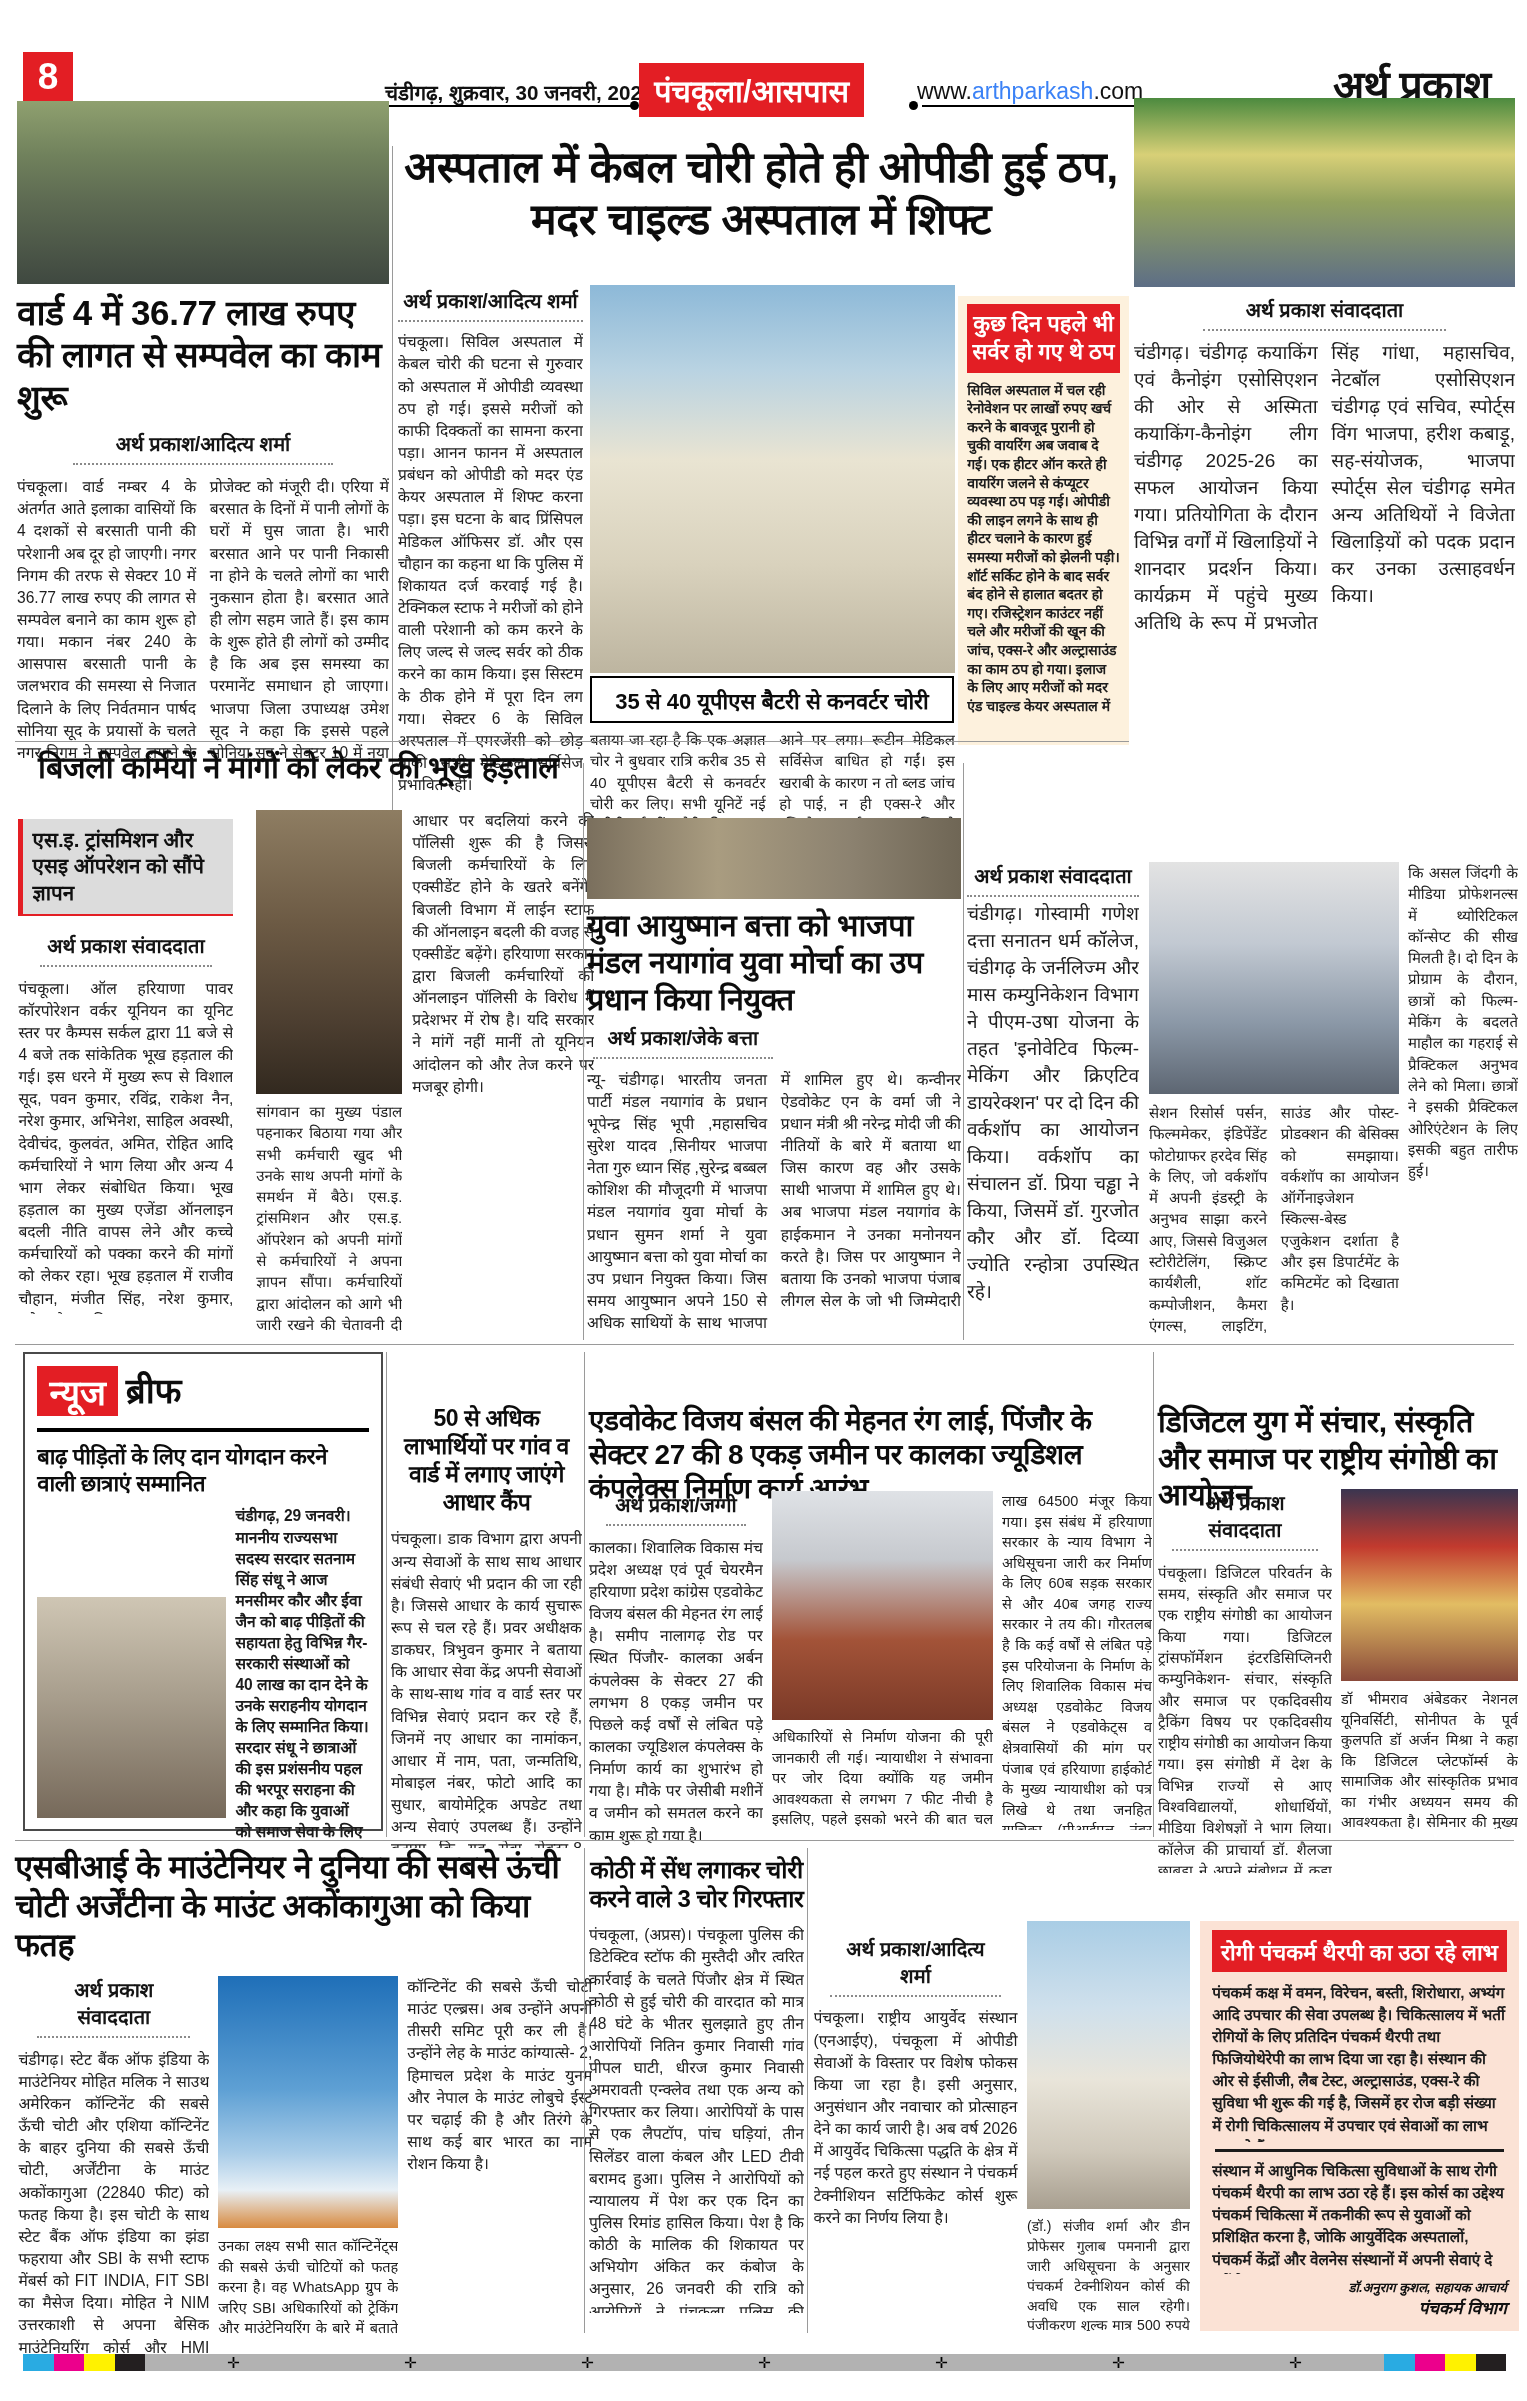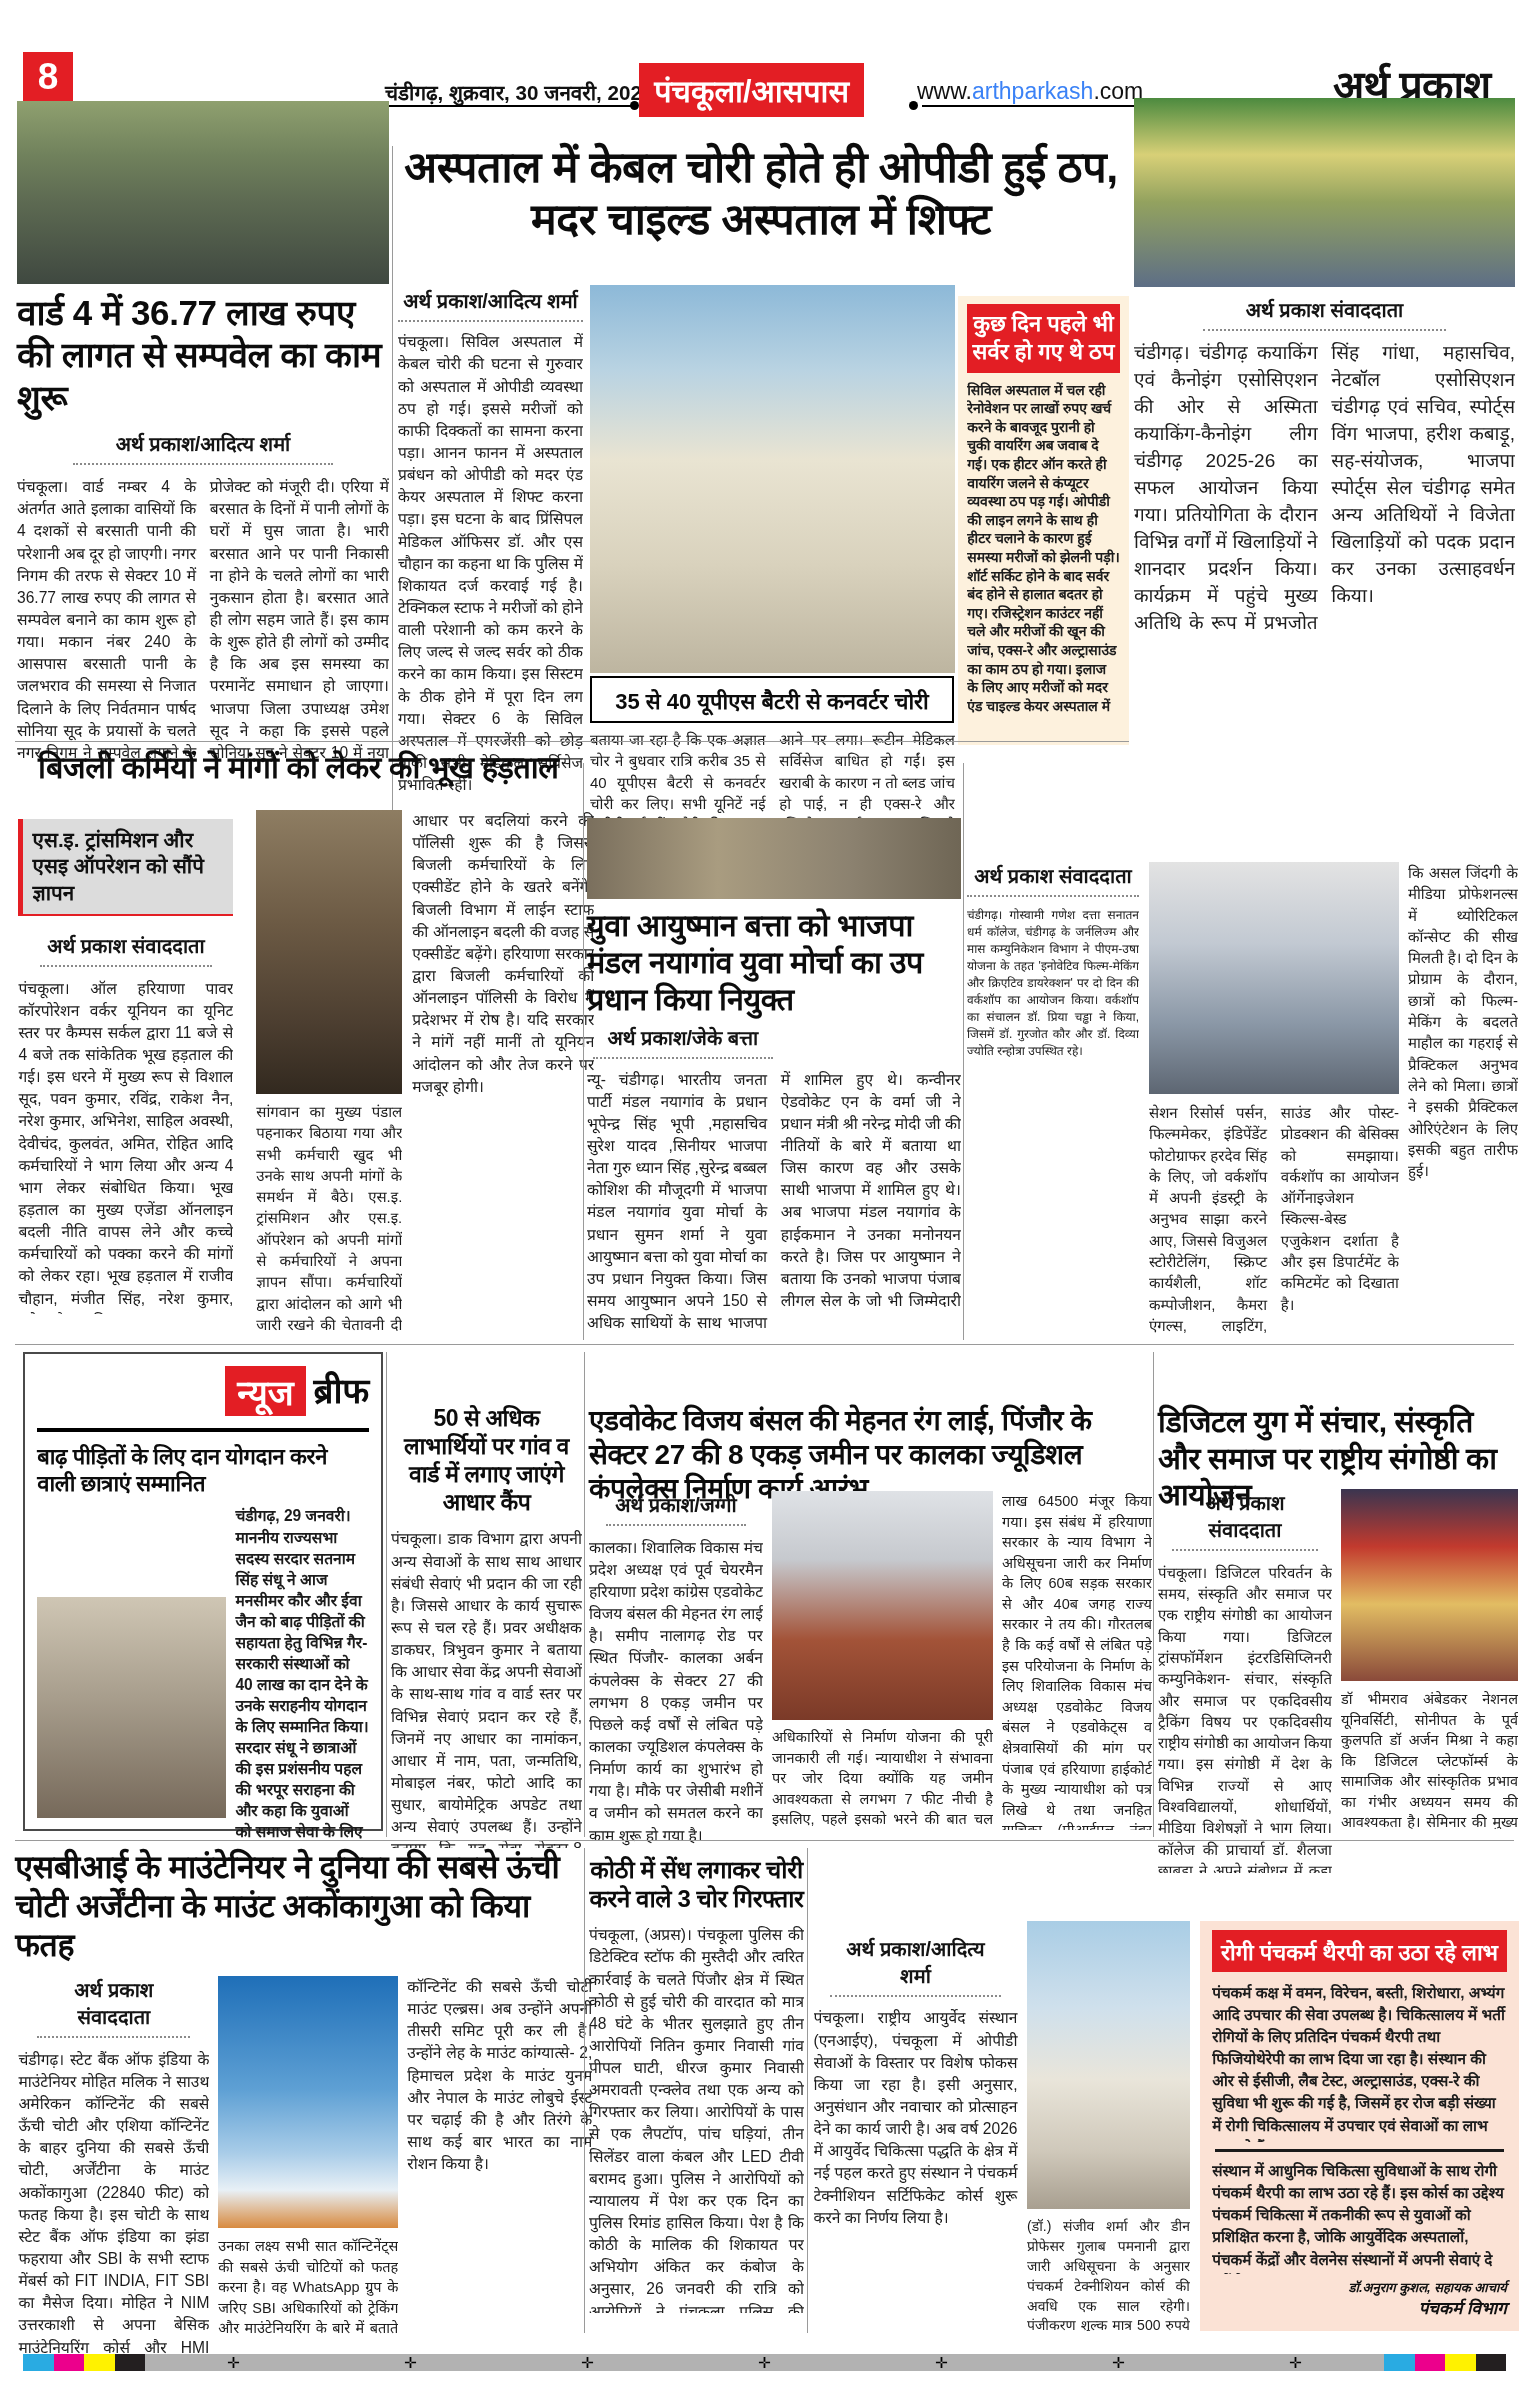--- a/index.html
+++ b/index.html
@@ -128,31 +128,31 @@
     </div>
     <div class="bt cols2" style="margin-top:9.2px;height:269px;">न्यू- चंडीगढ़। भारतीय जनता पार्टी मंडल नयागांव के प्रधान भूपेन्द्र सिंह भूपी ,महासचिव सुरेश यादव ,सिनीयर भाजपा नेता गुरु ध्यान सिंह ,सुरेन्द्र बब्बल कोशिश की मौजूदगी में भाजपा मंडल नयागांव युवा मोर्चा के प्रधान सुमन शर्मा ने युवा आयुष्मान बत्ता को युवा मोर्चा का उप प्रधान नियुक्त किया। जिस समय आयुष्मान अपने 150 से अधिक साथियों के साथ भाजपा में शामिल हुए थे। कन्वीनर ऐडवोकेट एन के वर्मा जी ने प्रधान मंत्री श्री नरेन्द्र मोदी जी की नीतियों के बारे में बताया था जिस कारण वह और उसके साथी भाजपा में शामिल हुए थे। अब भाजपा मंडल नयागांव के हाईकमान ने उनका मनोनयन करते है। जिस पर आयुष्मान ने बताया कि उनको भाजपा पंजाब लीगल सेल के जो भी जिम्मेदारी सौंपेगी हम उसे तह दिल से निभाएंगे।</div>
   </section>
 
   <div class="vrule abs" style="left:963px;top:763px;height:577px;"></div>
 
   <section class="abs" style="left:967px;top:754px;width:551px;height:586px;">
     <div class="abs" style="left:0;top:108px;width:172px;">
       <div class="byline">अर्थ प्रकाश संवाददाता</div>
       <div class="dotted"></div>
-      <div class="bt" style="margin-top:10px;height:427px;font-size:12px;">चंडीगढ़। गोस्वामी गणेश दत्ता सनातन धर्म कॉलेज, चंडीगढ़ के जर्नलिज्म और मास कम्युनिकेशन विभाग ने पीएम-उषा योजना के तहत 'इनोवेटिव फिल्म-मेकिंग और क्रिएटिव डायरेक्शन' पर दो दिन की वर्कशॉप का आयोजन किया। वर्कशॉप का संचालन डॉ. प्रिया चड्ढा ने किया, जिसमें डॉ. गुरजोत कौर और डॉ. दिव्या ज्योति रन्होत्रा उपस्थित रहे।</div>
+      <div class="bt" style="margin-top:4px;height:427px;font-size:19px;">चंडीगढ़। गोस्वामी गणेश दत्ता सनातन धर्म कॉलेज, चंडीगढ़ के जर्नलिज्म और मास कम्युनिकेशन विभाग ने पीएम-उषा योजना के तहत 'इनोवेटिव फिल्म-मेकिंग और क्रिएटिव डायरेक्शन' पर दो दिन की वर्कशॉप का आयोजन किया। वर्कशॉप का संचालन डॉ. प्रिया चड्ढा ने किया, जिसमें डॉ. गुरजोत कौर और डॉ. दिव्या ज्योति रन्होत्रा उपस्थित रहे।</div>
     </div>
     <div class="photo ph-event abs" style="left:182px;top:108px;width:250px;height:232px;"></div>
     <div class="bt cols2 abs" style="left:182px;top:348px;width:250px;height:236px;font-size:15px;">सेशन रिसोर्स पर्सन, फिल्ममेकर, इंडिपेंडेंट फोटोग्राफर हरदेव सिंह के लिए, जो वर्कशॉप में अपनी इंडस्ट्री के अनुभव साझा करने आए, जिससे विजुअल स्टोरीटेलिंग, स्क्रिप्ट कार्यशैली, शॉट कम्पोजीशन, कैमरा एंगल्स, लाइटिंग, साउंड और पोस्ट-प्रोडक्शन की बेसिक्स को समझाया। वर्कशॉप का आयोजन ऑर्गेनाइजेशन स्किल्स-बेस्ड एजुकेशन दर्शाता है और इस डिपार्टमेंट के कमिटमेंट को दिखाता है।</div>
     <div class="bt abs" style="left:441px;top:108px;width:110px;height:476px;font-size:15px;">कि असल जिंदगी के मीडिया प्रोफेशनल्स में थ्योरिटिकल कॉन्सेप्ट की सीख मिलती है। दो दिन के प्रोग्राम के दौरान, छात्रों को फिल्म-मेकिंग के बदलते माहौल का गहराई से प्रैक्टिकल अनुभव लेने को मिला। छात्रों ने इसकी प्रैक्टिकल ओरिएंटेशन के लिए इसकी बहुत तारीफ हुई।</div>
   </section>
 
   <div class="hline abs" style="left:15.3px;top:1344px;width:1499px;"></div>
 
   <section class="abs" style="left:23px;top:1352px;width:360px;height:479px;border:2.3px solid #4a4a4a;box-sizing:border-box;padding:12.2px;">
-    <div style="display:flex;align-items:center;gap:7.6px;justify-content:flex-end;">
+    <div style="display:flex;align-items:center;gap:7.6px;">
       <span class="redbox" style="font-size:35px;padding:1.5px 12.2px;">न्यूज</span>
       <span class="hl" style="font-size:35px;">ब्रीफ</span>
     </div>
     <div style="height:3.8px;background:#000;margin:12.2px 0 10.7px;"></div>
     <div class="hl" style="font-size:22px;line-height:1.25;">बाढ़ पीड़ितों के लिए दान योगदान करने वाली छात्राएं सम्मानित</div>
     <div style="margin-top:7.6px;overflow:hidden;height:336px;">
       <div class="photo ph-ceremony" style="float:left;width:189px;height:221px;margin:92px 9.2px 0 0;"></div>
       <div class="bt" style="font-size:15.6px;font-weight:bold;line-height:1.35;text-align:left;">चंडीगढ़, 29 जनवरी। माननीय राज्यसभा सदस्य सरदार सतनाम सिंह संधू ने आज मनसीमर कौर और ईवा जैन को बाढ़ पीड़ितों की सहायता हेतु विभिन्न गैर-सरकारी संस्थाओं को 40 लाख का दान देने के उनके सराहनीय योगदान के लिए सम्मानित किया। सरदार संधू ने छात्राओं की इस प्रशंसनीय पहल की भरपूर सराहना की और कहा कि युवाओं को समाज सेवा के लिए प्रेरित करने वाली ऐसी पहलें अन्य विद्यार्थियों के लिए भी प्रेरणा का स्रोत बनेंगी। स्कूल, चंडीगढ़ की छात्राएं हैं, ने अपने स्कूल के माध्यम से पंजाब में आई बाढ़ से पीड़ित लोगों की मदद के लिए 740 संस्था के साथ-साथ अनेक गणमान्य व्यक्तियों की उपस्थिति में यह राशि एकत्रित की। इस अवसर पर छात्राओं ने भविष्य में भी जरूरतमंदों की सहायता के लिए कार्य करते रहने का संकल्प दोहराया।</div>
     </div>
   </section>

